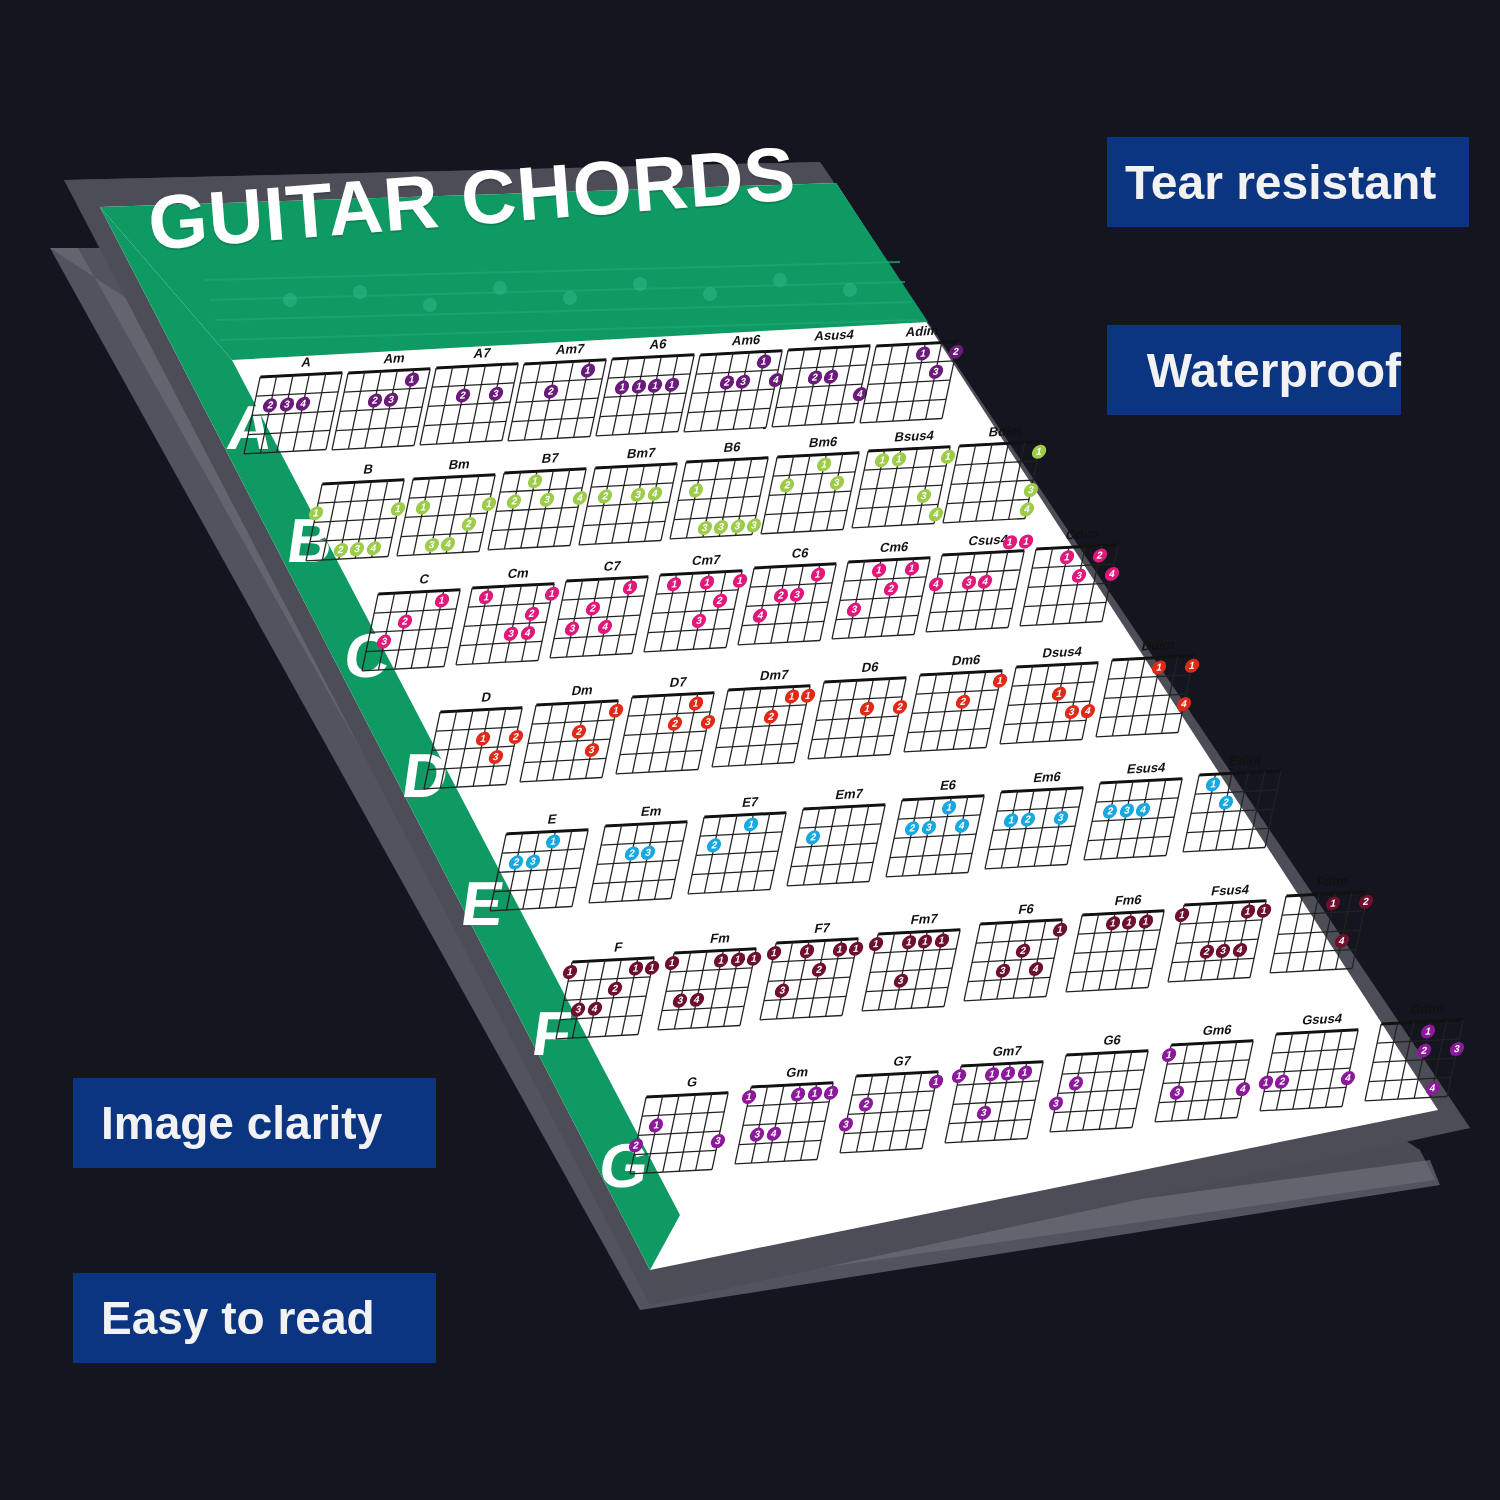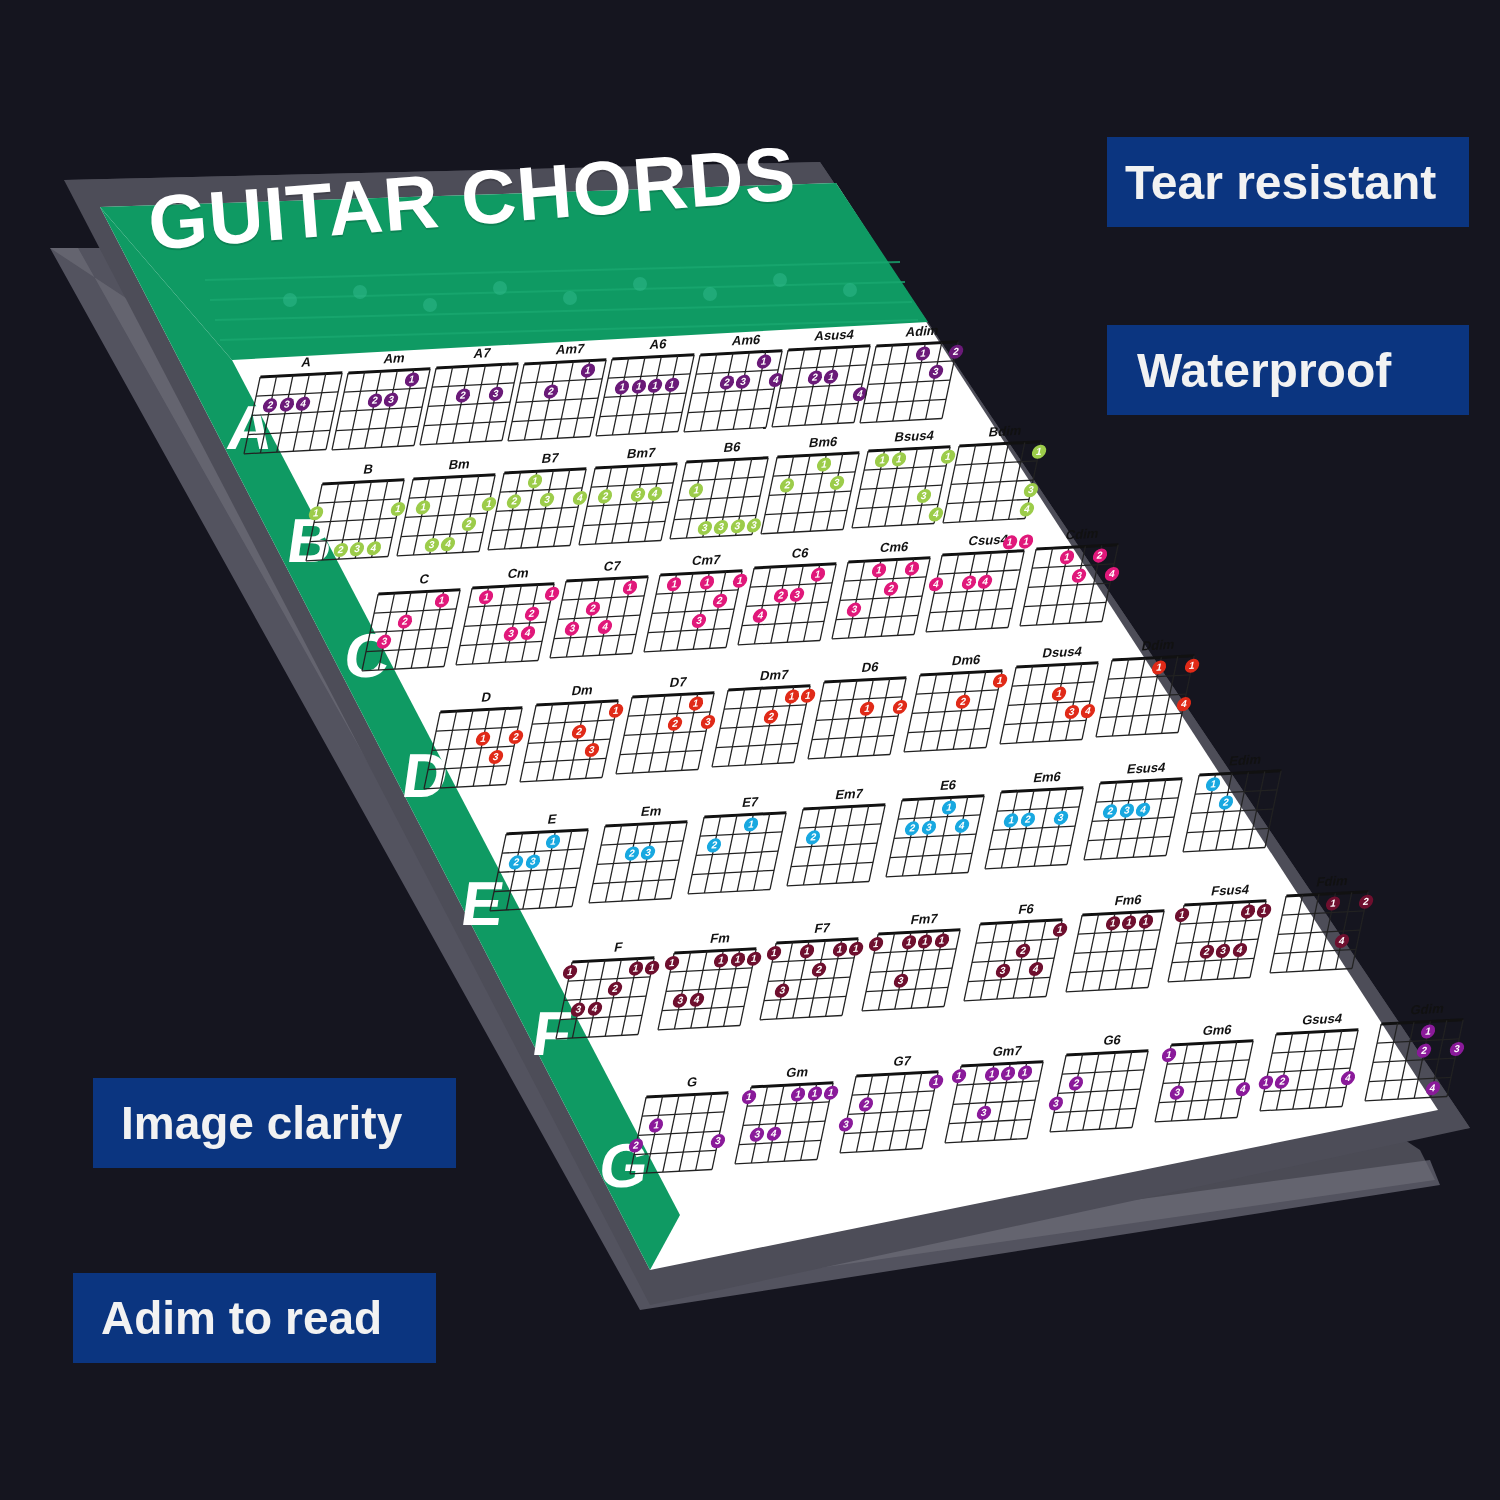--- a/index.html
+++ b/index.html
@@ -1,20 +1,20 @@
 <!DOCTYPE html>
 <html><head>
 <meta charset="utf-8">
 <style>
   html,body{margin:0;padding:0;}
   body{width:1500px;height:1500px;background:#15151f;position:relative;overflow:hidden;font-family:"Liberation Sans",sans-serif;}
   .badge{position:absolute;background:#0b3580;color:#f2f2f2;font-weight:700;font-family:"Liberation Sans",sans-serif;display:flex;align-items:center;box-sizing:border-box;}
   #badge-tear{left:1107px;top:137px;width:362px;height:90px;font-size:48px;padding-left:18px;align-items:center;}
-  #badge-water{left:1107px;top:325px;width:362px;height:90px;font-size:48px;padding-left:30px;}
-  #badge-clarity{left:73px;top:1078px;width:363px;height:90px;font-size:46px;padding-left:28px;margin-left:20px;}
+  #badge-water{left:1107px;top:325px;width:294px;height:90px;font-size:48px;padding-left:30px;justify-content:flex-end;}
+  #badge-clarity{left:73px;top:1078px;width:363px;height:90px;font-size:46px;padding-left:28px;}
   #badge-easy{left:73px;top:1273px;width:363px;height:90px;font-size:46px;padding-left:28px;}
 
   .poster-wrap{position:absolute;left:0;top:0;width:1500px;height:1500px;}
   .poster{position:absolute;left:0;top:0;width:1500px;height:1500px;}
   .title{position:absolute;left:145px;top:180px;font-size:76px;font-weight:900;color:#fff;letter-spacing:1px;transform:rotate(-4.5deg);transform-origin:left top;font-family:"Liberation Sans",sans-serif;white-space:nowrap;text-shadow:0 2px 0 rgba(0,0,0,.15);}
   .row-letter{position:absolute;color:#fff;font-weight:900;font-size:62px;font-family:"Liberation Sans",sans-serif;}
 
   .chord{position:absolute;width:95px;}
   .chord-name{font-size:13px;font-weight:700;color:#111;text-align:center;display:block;height:16px;font-family:"Liberation Sans",sans-serif;}
   .fretboard{position:relative;width:92px;height:80px;margin-top:2px;}
@@ -27,21 +27,21 @@
 <div class="badge" id="badge-tear">
     <span>Tear resistant</span>
   </div>
 <div class="badge" id="badge-water">
     <span>Waterproof</span>
   </div>
 <div class="badge" id="badge-clarity">
     <span>Image clarity</span>
   </div>
 <div class="badge" id="badge-easy">
-    <span>Adim to read</span>
+    <span>Easy to read</span>
   </div>
 
 <svg class="poster-wrap" width="1500" height="1500" style="position:absolute;left:0;top:0;">
   <polygon points="50,248 100,248 690,1260 1430,1160 1440,1185 640,1310" fill="#5a5a66" opacity="0.9"></polygon>
   <polygon points="50,248 78,248 665,1290 1435,1180 1420,1150" fill="#6f6f7a" opacity="0.6"></polygon>
   <polygon points="64,180 820,162 1470,1128 1410,1135 1460,1120" fill="#5e5e6a" opacity="0.7"></polygon>
   <polygon points="64,180 820,162 1470,1128 650,1305" fill="#4d4d58"></polygon>
 </svg>
 
 <svg class="poster" width="1500" height="1500" style="position:absolute;left:0;top:0;">

